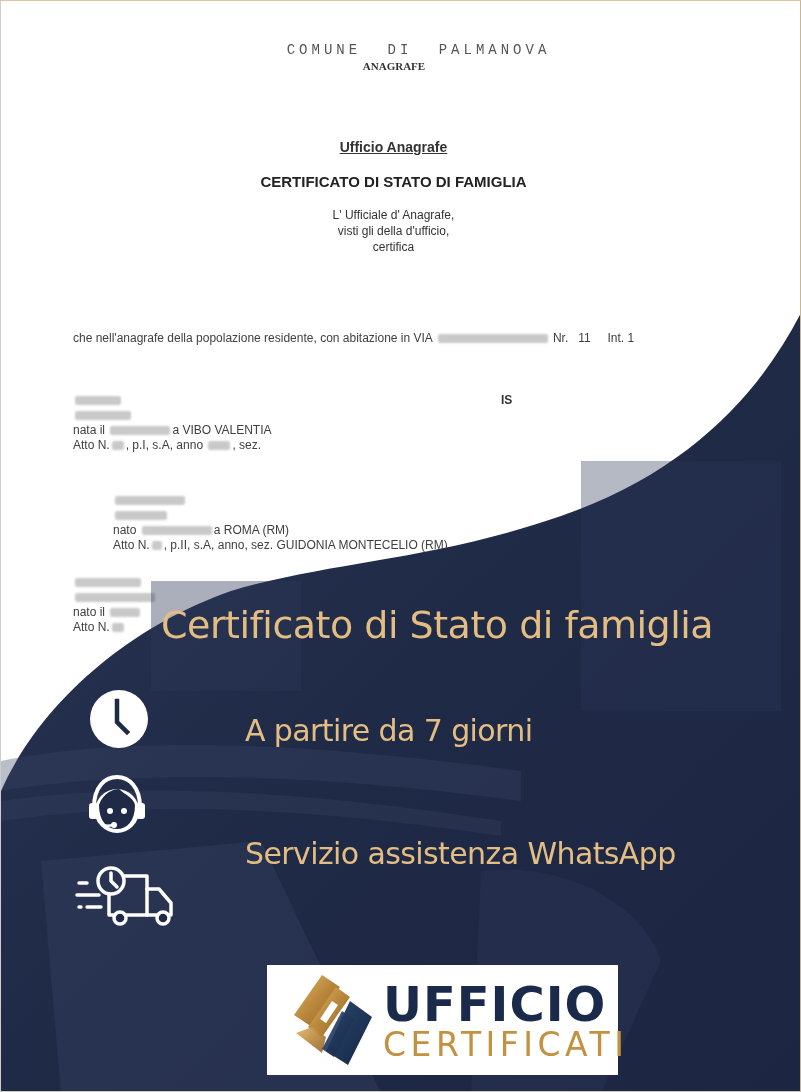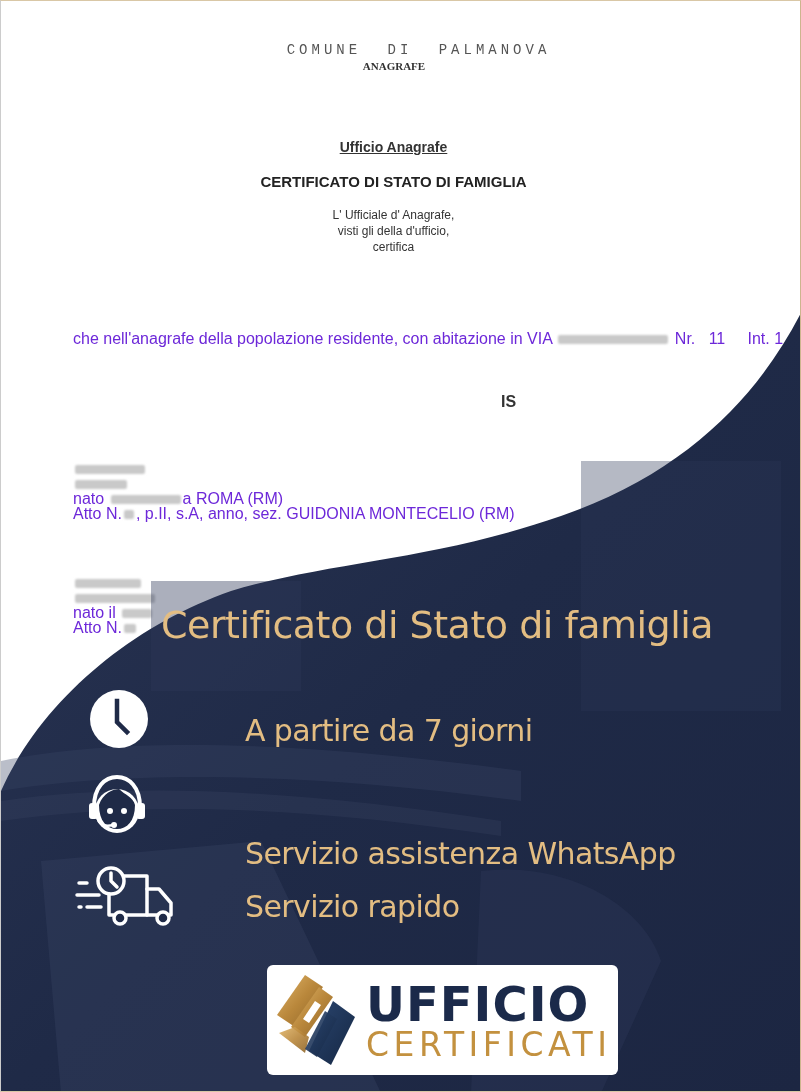--- a/index.html
+++ b/index.html
@@ -29,45 +29,45 @@
       font-size: 14px; font-weight: bold; text-decoration: underline; color: #333;
     }
     .doc-title {
       position: absolute; top: 172px; left: 0; width: 785px; text-align: center;
       font-size: 15px; font-weight: bold; color: #222;
     }
     .intro {
       position: absolute; top: 206px; left: 0; width: 785px; text-align: center;
       font-size: 12px; line-height: 16px; color: #333;
     }
-    .body-text { position: absolute; left: 72px; font-size: 16px; color: #6d28d9; line-height: 15px; white-space: nowrap; }
+    .body-text { position: absolute; left: 72px; font-size: 12px; color: #404040; line-height: 15px; white-space: nowrap; }
     .blur {
       display: inline-block; height: 9px; background: #c9c9c9; vertical-align: middle;
       filter: blur(1.2px); border-radius: 2px; margin: 0 2px;
     }
-    .is-label { position: absolute; left: 500px; top: 392px; font-size: 16px; color: #333; font-weight: bold; }
+    .is-label { position: absolute; left: 500px; top: 392px; font-size: 12px; color: #333; font-weight: bold; }
 
     
     .wave { position: absolute; left: 0; top: 0; width: 801px; height: 1092px; }
 
     
     .headline {
       position: absolute; left: 160px; top: 602px; font-family: "DejaVu Sans", sans-serif;
       font-size: 38px; color: #e3bd82; letter-spacing: -0.5px; white-space: nowrap;
     }
     .feature-icon { position: absolute; }
     .feature-text {
       position: absolute; font-family: "DejaVu Sans", sans-serif; font-size: 30px; color: #e3bd82;
       letter-spacing: -0.6px; white-space: nowrap; margin-left: 30px;
     }
 
     
     .logo {
       position: absolute; left: 266px; top: 964px; width: 351px; height: 110px;
-      background: #ffffff; display: flex; align-items: center; box-sizing: border-box; padding-left: 8px; border-radius: 6px;
+      background: #ffffff; display: flex; align-items: center; box-sizing: border-box; padding-left: 25px;
     }
     .logo-mark { width: 85px; height: 98px; flex: none; }
     .logo-words { margin-left: 6px; display: flex; flex-direction: column; justify-content: center; }
     .logo-top {
       font-family: "DejaVu Sans", sans-serif; font-size: 48px; font-weight: bold; color: #1b2a4a;
       line-height: 48px; letter-spacing: 1px;
     }
     .logo-bottom {
       font-family: "DejaVu Sans", sans-serif; font-size: 33px; color: #c3913f; line-height: 30px;
       letter-spacing: 4.5px; margin-top: 2px;
@@ -93,22 +93,28 @@
       <span>che nell'anagrafe della popolazione residente, con abitazione in VIA</span>
       <span class="blur" style="width:110px;"></span>
       <span>Nr.</span>
       &nbsp;&nbsp;<span>11</span>
       &nbsp;&nbsp;&nbsp;&nbsp;<span>Int. 1</span>
     </div>
 
 
     <div class="is-label">IS</div>
 
-
-    <div class="body-text" style="top:460px;">
+    <div class="body-text" style="top:392px;">
+      <div><span class="blur" style="width:46px;"></span></div>
+      <div><span class="blur" style="width:56px;"></span></div>
+      <div><span>nata il</span> <span class="blur" style="width:60px;"></span><span>a VIBO VALENTIA</span></div>
+      <div><span>Atto N.</span><span class="blur" style="width:12px;"></span><span>, p.I, s.A, anno</span> <span class="blur" style="width:22px;"></span><span>,  sez.</span></div>
+    </div>
+
+    <div class="body-text" style="top:492px;margin-left:40px;">
       <div><span class="blur" style="width:70px;"></span></div>
       <div><span class="blur" style="width:52px;"></span></div>
       <div><span>nato</span> <span class="blur" style="width:70px;"></span><span>a ROMA (RM)</span></div>
       <div><span>Atto N.</span><span class="blur" style="width:10px;"></span><span>, p.II, s.A, anno, sez.  GUIDONIA MONTECELIO (RM)</span></div>
     </div>
 
     <div class="body-text" style="top:574px;">
       <div><span class="blur" style="width:66px;"></span></div>
       <div><span class="blur" style="width:80px;"></span></div>
       <div><span>nato il</span> <span class="blur" style="width:30px;"></span></div>
@@ -162,21 +168,20 @@
       <path d="M49,13 L72,13 L72,52 L34,52 L34,31"></path>
       <path d="M72,26 L84,26 L96,40 L96,52 L72,52"></path>
       <line x1="4" y1="20" x2="12" y2="20"></line>
       <line x1="2" y1="32" x2="24" y2="32"></line>
       <line x1="12" y1="44" x2="26" y2="44"></line>
       <line x1="4" y1="44" x2="6" y2="44"></line>
     </g>
     <circle cx="45" cy="55" r="6" fill="#1f2a47" stroke="#ffffff" stroke-width="3.5"></circle>
     <circle cx="88" cy="55" r="6" fill="#1f2a47" stroke="#ffffff" stroke-width="3.5"></circle>
   </svg>
-  <div class="feature-text" style="left:214px; top:888px;">Servizio rapido</div>
 
   <div class="logo">
     <svg class="logo-mark" viewBox="0 0 85 98">
       <defs>
         <linearGradient id="goldG" x1="0" y1="0" x2="1" y2="1">
           <stop offset="0" stop-color="#e0b56a"></stop>
           <stop offset="0.5" stop-color="#b9873b"></stop>
           <stop offset="1" stop-color="#8d6428"></stop>
         </linearGradient>
         <linearGradient id="navyG" x1="0" y1="0" x2="1" y2="1">

